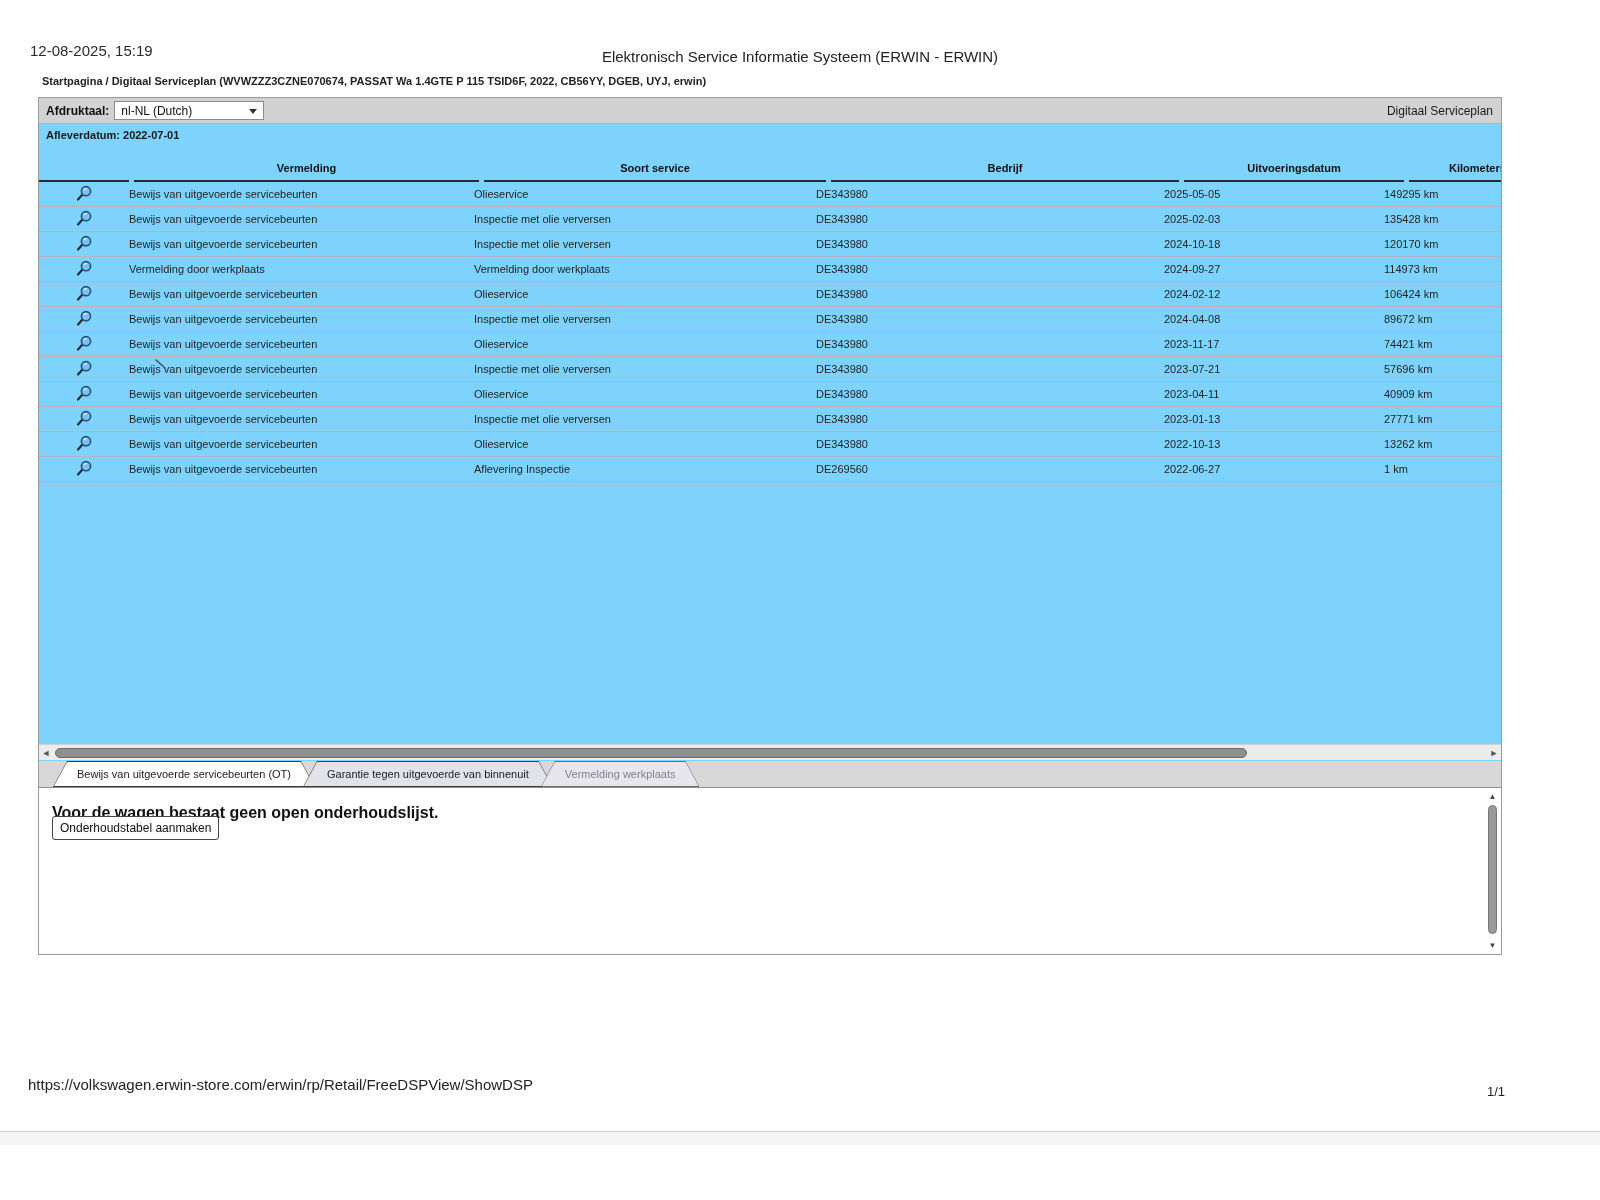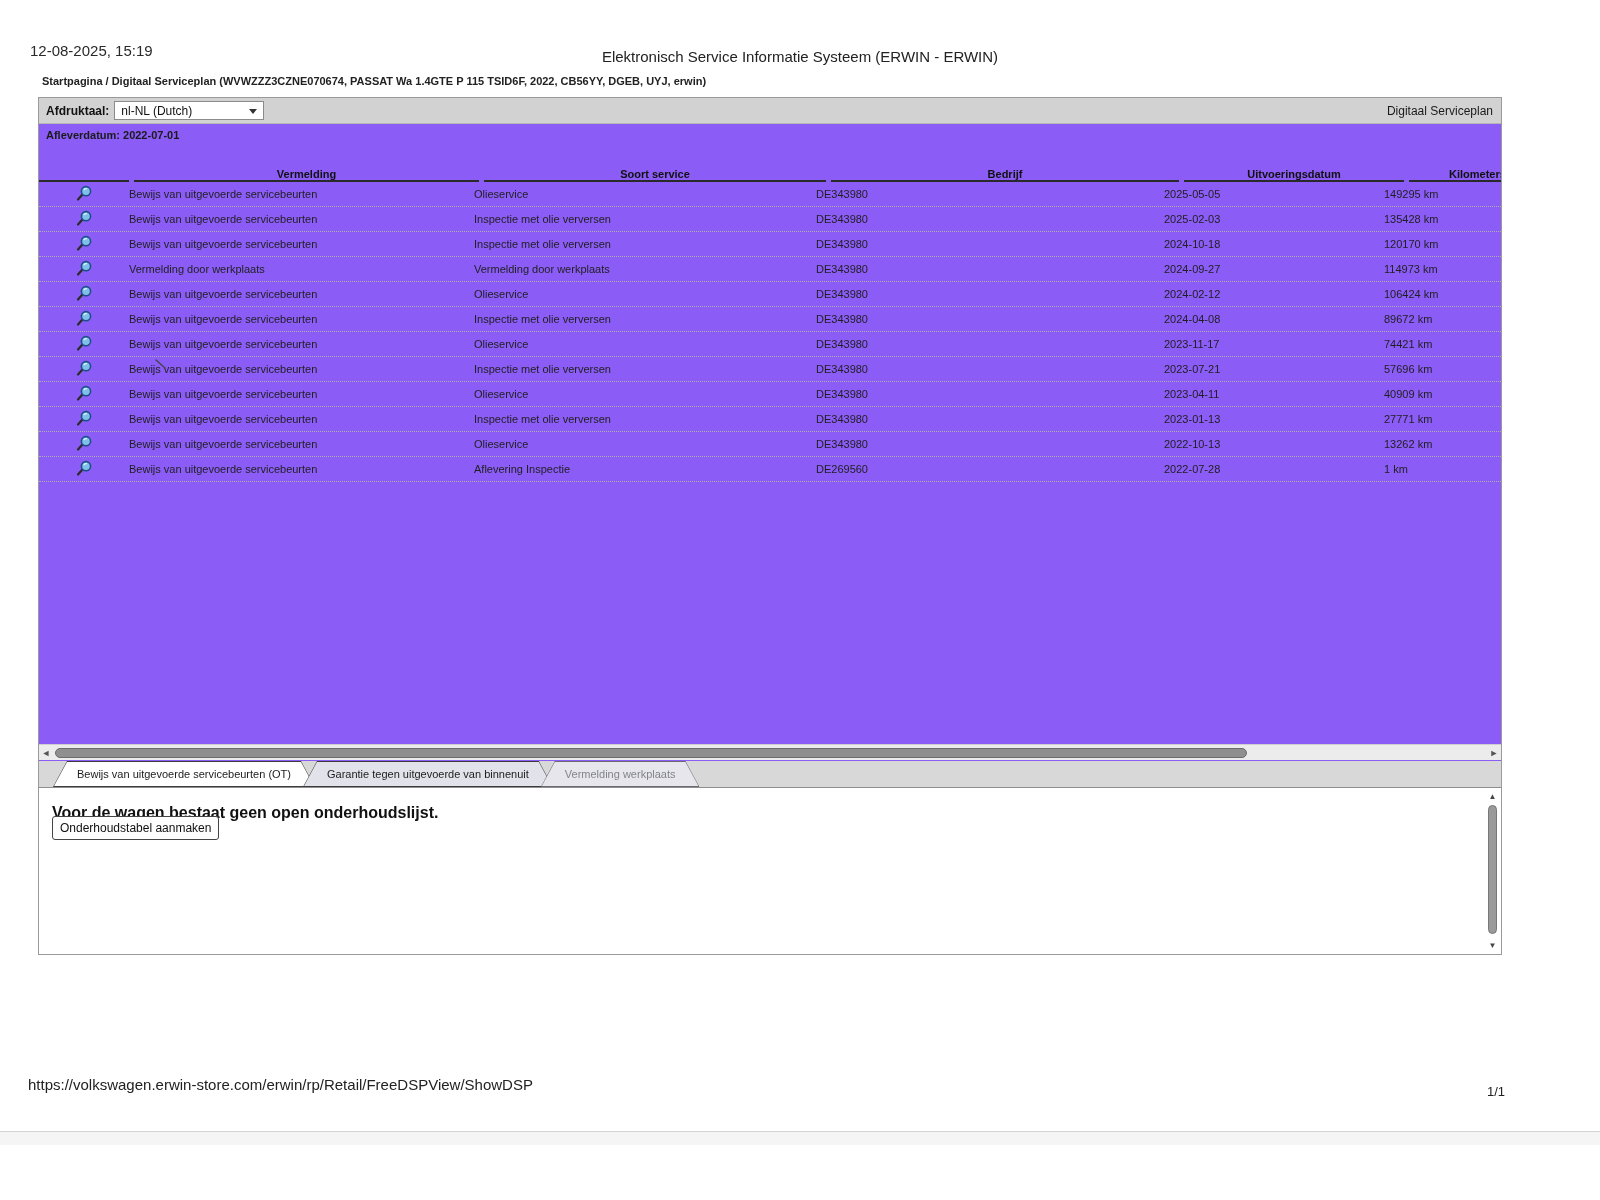--- a/index.html
+++ b/index.html
@@ -8,40 +8,40 @@
 
   
   .print-header { position:absolute; top:42px; left:30px; right:30px; height:22px; }
   .print-ts { position:absolute; left:0; top:0; font-size:15px; color:#2a2a2a; }
   .print-title { position:absolute; left:0; right:0; text-align:center; top:6px; font-size:15px; color:#222; }
 
   .breadcrumb { position:absolute; top:75px; left:42px; font-size:11px; font-weight:bold; color:#222; }
 
   
   .panel { position:absolute; left:38px; top:97px; width:1464px; height:858px;
-           border:1px solid #9a9a9a; background:#8b5cf6; overflow:hidden; }
+           border:1px solid #9a9a9a; background:#7dd3fc; overflow:hidden; }
 
   .toolbar { position:absolute; left:0; top:0; right:0; height:26px; background:#d2d2d2;
              border-bottom:1px solid #b5b5b5; display:flex; align-items:center; }
   .toolbar-label { font-size:12px; font-weight:bold; margin-left:7px; color:#111; }
   .lang-select { position:relative; margin-left:5px; width:150px; height:19px; background:#fff;
                  border:1px solid #8b8b8b; display:flex; align-items:center; font-size:12px;
                  padding-left:6px; color:#111; cursor:default; }
   .lang-caret { position:absolute; right:6px; top:7px; width:0; height:0;
                 border-left:4px solid transparent; border-right:4px solid transparent;
                 border-top:5px solid #333; }
   .plan-title { margin-left:auto; margin-right:8px; font-size:12px; color:#1a1a1a; }
 
   .delivery { position:absolute; left:7px; top:31px; font-size:11px; font-weight:bold; color:#1a1a1a; }
 
   
   .svc-table { position:absolute; left:0; top:48px; right:0; }
   .thead { display:flex; height:36px; align-items:flex-end; }
   .thead .hc { font-size:11px; font-weight:bold; text-align:center; color:#111;
-               border-bottom:2px solid #2a2a2a; margin-right:5px; }
+               border-bottom:2px solid #2a2a2a; padding-bottom:6px; margin-right:5px; }
   .col-icon { width:90px; flex:none; }
   .col-verm { width:345px; flex:none; }
   .col-soort{ width:342px; flex:none; }
   .col-bedr { width:348px; flex:none; }
   .col-dat  { width:220px; flex:none; }
   .col-km   { width:160px; flex:none; }
 
   .trow { display:flex; height:25px; align-items:center; border-bottom:1px dotted #adadad; position:relative; }
   .trow .c { font-size:11px; color:#1f1f1f; text-align:left; }
   .icon-cell { width:90px; flex:none; display:flex; justify-content:center; }
@@ -321,21 +321,21 @@
               <svg width="17" height="17" viewBox="0 0 17 17">
                 <line x1="6" y1="10" x2="2" y2="14.5" stroke="#2b2b2b" stroke-width="2.2" stroke-linecap="round"></line>
                 <circle cx="10" cy="6.2" r="4.6" fill="#7ec0e8" stroke="#1c4f8a" stroke-width="1.6"></circle>
                 <path d="M8 4.6 a3 3 0 0 1 2.4 -1" stroke="#e8f5fd" stroke-width="1.1" fill="none" stroke-linecap="round"></path>
               </svg>
             </button>
           </div>
           <div class="c col-verm">Bewijs van uitgevoerde servicebeurten</div>
           <div class="c col-soort">Aflevering Inspectie</div>
           <div class="c col-bedr">DE269560</div>
-          <div class="c col-dat">2022-07-28</div>
+          <div class="c col-dat">2022-06-27</div>
           <div class="c col-km">1 km</div>
         </div>
       </div>
 
     <svg class="cursor-artifact" style="top:212px;" width="14" height="14" viewBox="0 0 14 14">
       <line x1="2" y1="2" x2="11" y2="10" stroke="#444" stroke-width="1.4" stroke-linecap="round"></line>
     </svg>
   </div>
 
   <div class="hscroll">

